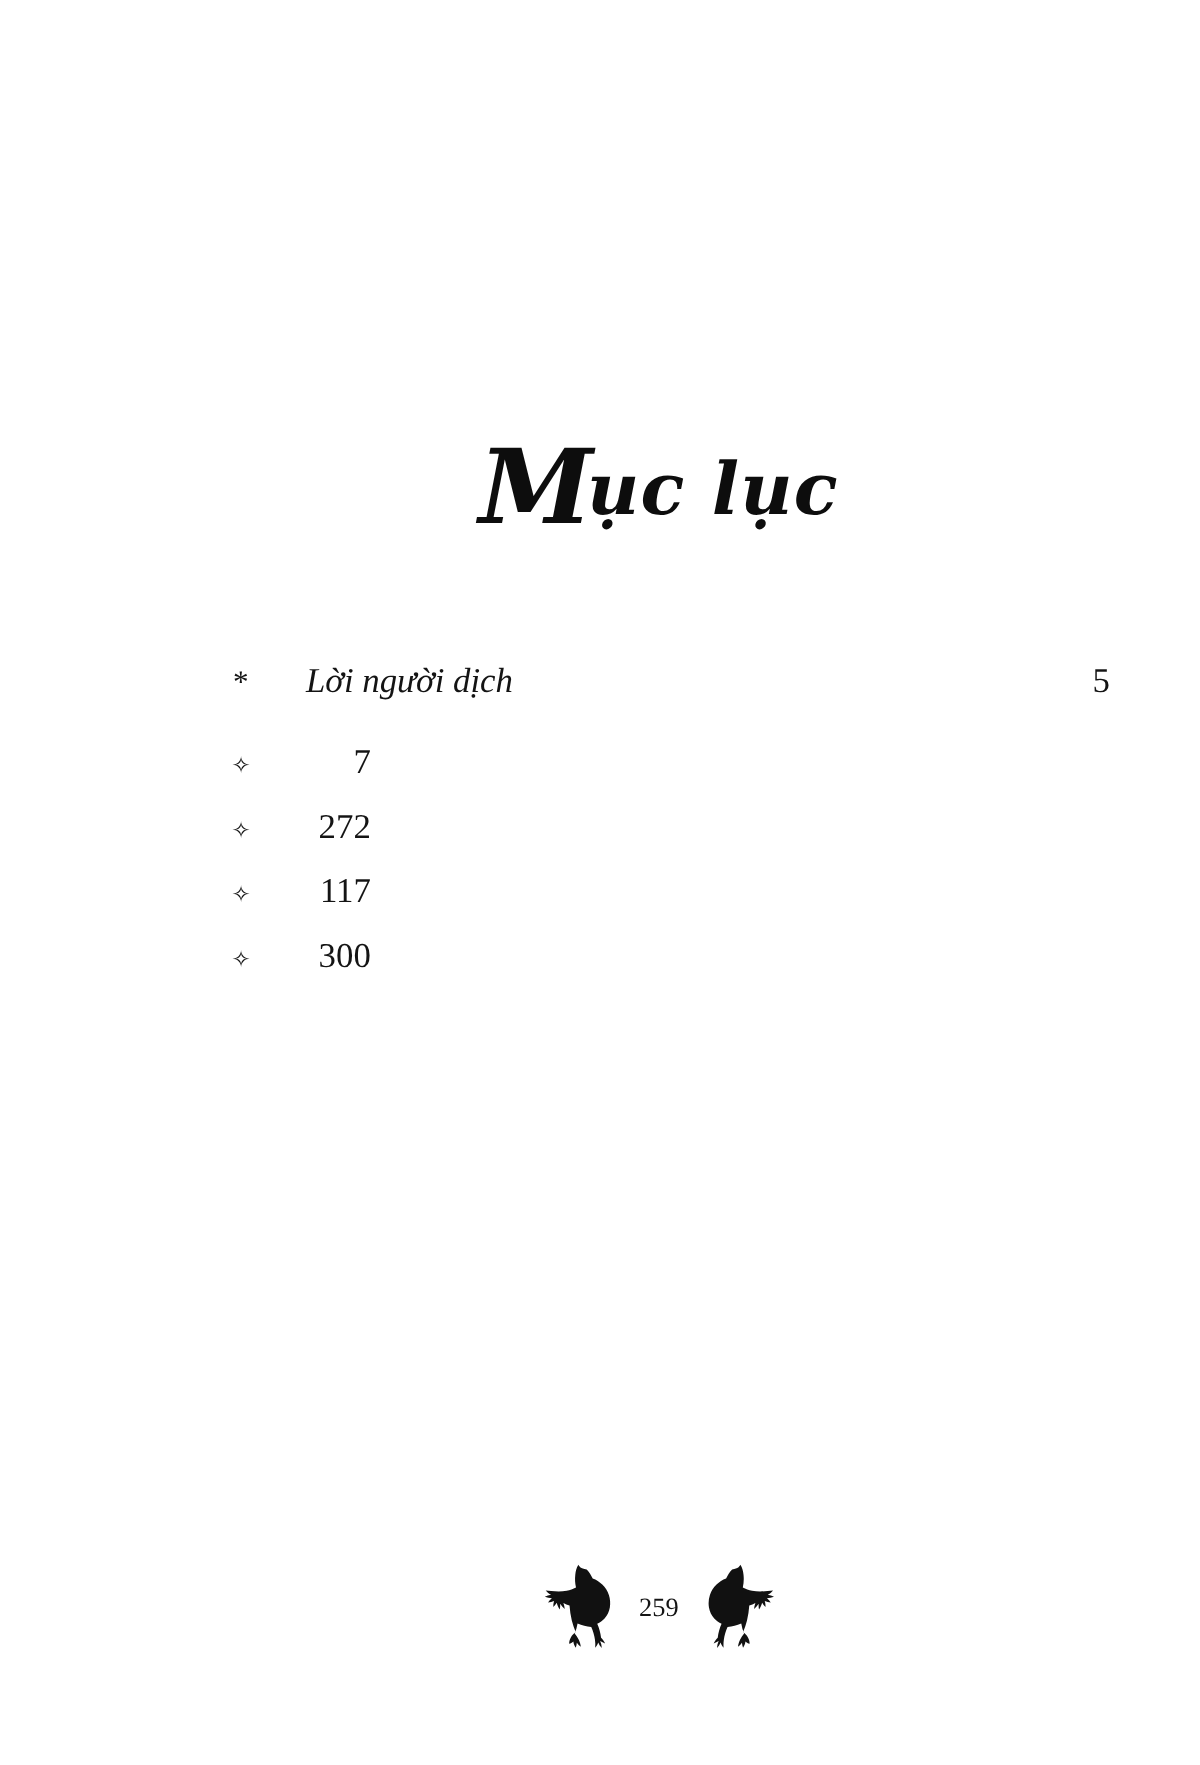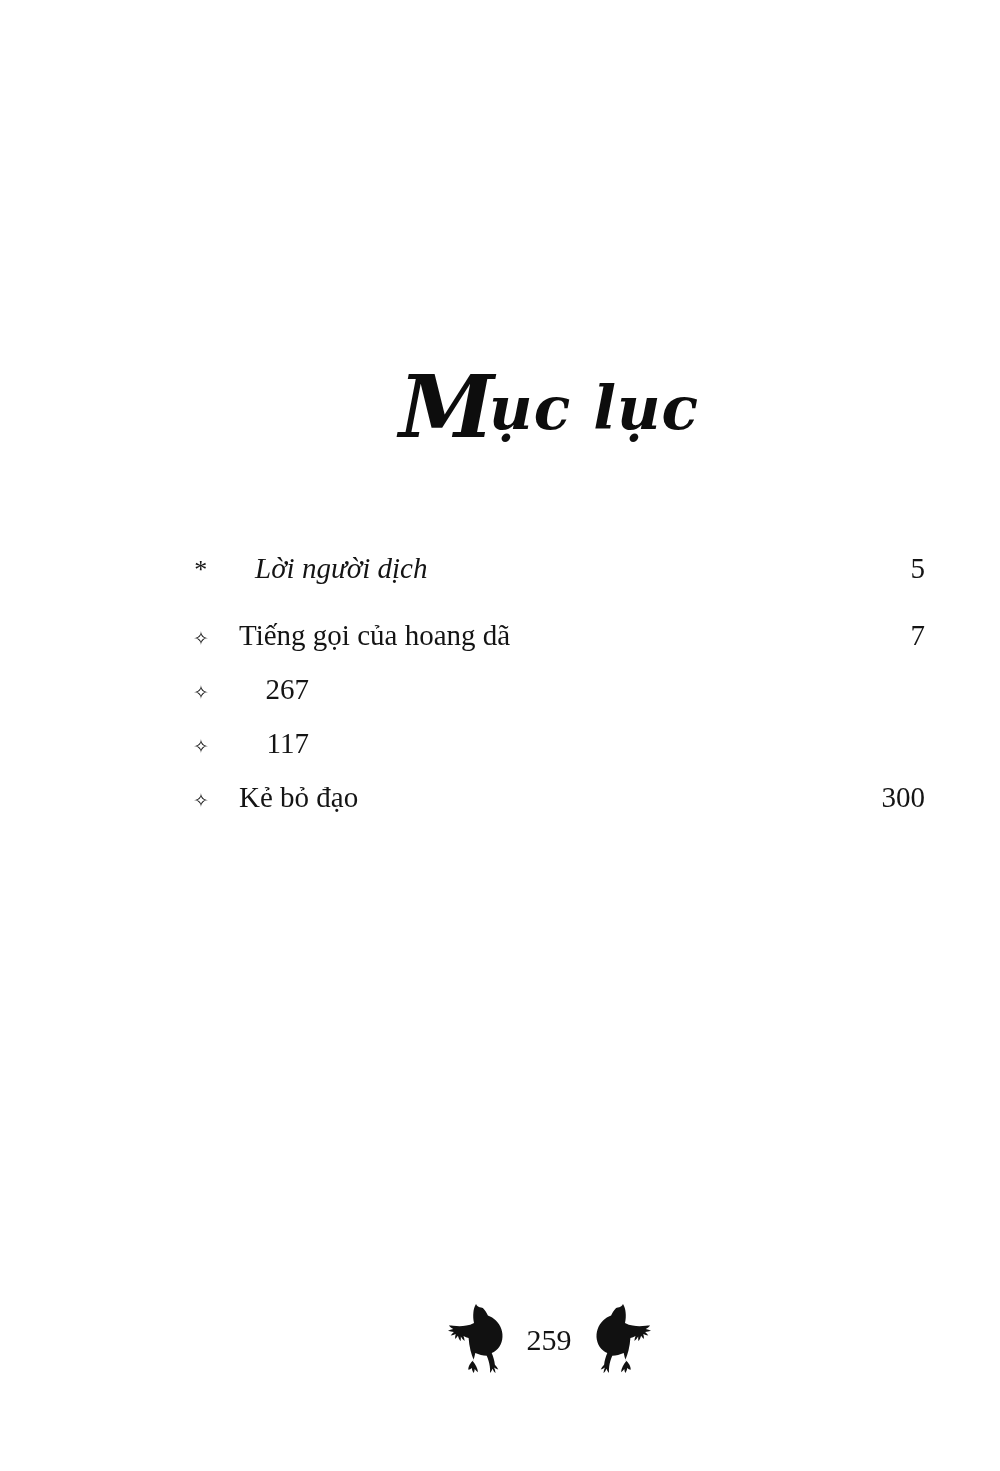--- a/index.html
+++ b/index.html
@@ -96,21 +96,21 @@
     position: absolute;
     top: 1300px;
     left: 0;
     width: 1000px;
     display: flex;
     align-items: center;
     justify-content: center;
     gap: 18px;
   }
   .footer .folio {
-    font-size: 30px;
+    font-size: 22px;
     color: #141414;
     font-family: "Liberation Serif", serif;
   }
   .wolf {
     width: 74px;
     height: 80px;
     display: block;
   }
   .wolf.right { transform: scaleX(-1); }
 </style>
@@ -126,37 +126,35 @@
   <div class="toc-list">
 
     <div class="toc-entry preface">
       <span class="marker star">*</span>
       <span class="label">Lời người dịch</span>
       <span class="page-num">5</span>
     </div>
 
     <div class="toc-entry chapter">
       <span class="marker diamond">✧</span>
-      <span class="label">Tiếng gọi của hoang dã</span>
       <span class="page-num">7</span>
     </div>
 
     <div class="toc-entry chapter">
       <span class="marker diamond">✧</span>
-      <span class="page-num">267</span>
+      <span class="page-num">272</span>
     </div>
 
     <div class="toc-entry chapter">
       <span class="marker diamond">✧</span>
       <span class="page-num">117</span>
     </div>
 
     <div class="toc-entry chapter">
       <span class="marker diamond">✧</span>
-      <span class="label">Kẻ bỏ đạo</span>
       <span class="page-num">300</span>
     </div>
 
   </div>
 
   <div class="footer">
     <svg class="wolf left" viewBox="0 0 74 80">
       <path fill="#111111" d="M41 4c-1.6 2.4-2.3 5.4-2.6 8.3-.4 3.6-.2 7.2.6 10.6-2.4 1.3-5 2.2-7.7 2.7-4.3.8-8.7.7-13 .2-1.5-.2-3-.4-4.5-.4 1.2 1.5 2.7 2.7 4.4 3.5-1.8.3-3.6.9-5.2 1.8 1.9.7 3.9 1.1 5.9 1.2-1.3 1-2.4 2.2-3.2 3.6 1.7-.2 3.4-.7 5-1.4-.5 1.6-.7 3.3-.6 5 1.1-1 2-2.1 2.8-3.4.5 2 1.4 3.9 2.6 5.6.3-1.6.4-3.2.3-4.8 1 1.7 2.3 3.2 3.8 4.4-.1-1.7-.5-3.4-1.1-5 1.6 1 3.3 1.7 5.1 2.1.3 4.2.9 8.4 1.9 12.5.8 3.3 1.9 6.5 3.2 9.6-1.6 1.2-3 2.7-4 4.5-.9 1.6-1.4 3.4-1.4 5.2 1.3-.3 2.5-1 3.5-1.9.2 1.9.9 3.7 2 5.2.5-1.3.8-2.7.9-4.1.9 1.3 2 2.4 3.3 3.2-.2-2-.8-4-1.7-5.8-.9-1.9-2.1-3.6-3.4-5.1 1.1-2.7 1.9-5.5 2.4-8.4 3.6 1.6 7.5 2.6 11.4 2.9 1.5 3.4 2.6 7 3.1 10.7.3 2.2.4 4.4.2 6.6 1.2-1.2 2-2.7 2.5-4.3.7 1.7 1.7 3.2 3 4.5-.1-2-.6-3.9-1.4-5.7 1.3.9 2.7 1.5 4.2 1.9-.8-1.8-2-3.4-3.4-4.8-.5-4-1.6-7.9-3.2-11.6 2.3-1 4.4-2.5 6.1-4.4 2.3-2.6 3.8-5.8 4.4-9.2.6-3.4.3-7-.8-10.3-1.1-3.3-3-6.3-5.5-8.7-2.3-2.2-5-3.9-8-5-1.2-2.8-2.9-5.4-5-7.6C42.6 7.1 41.9 5.5 41 4z"></path>
     </svg>
     <div class="folio">259</div>

